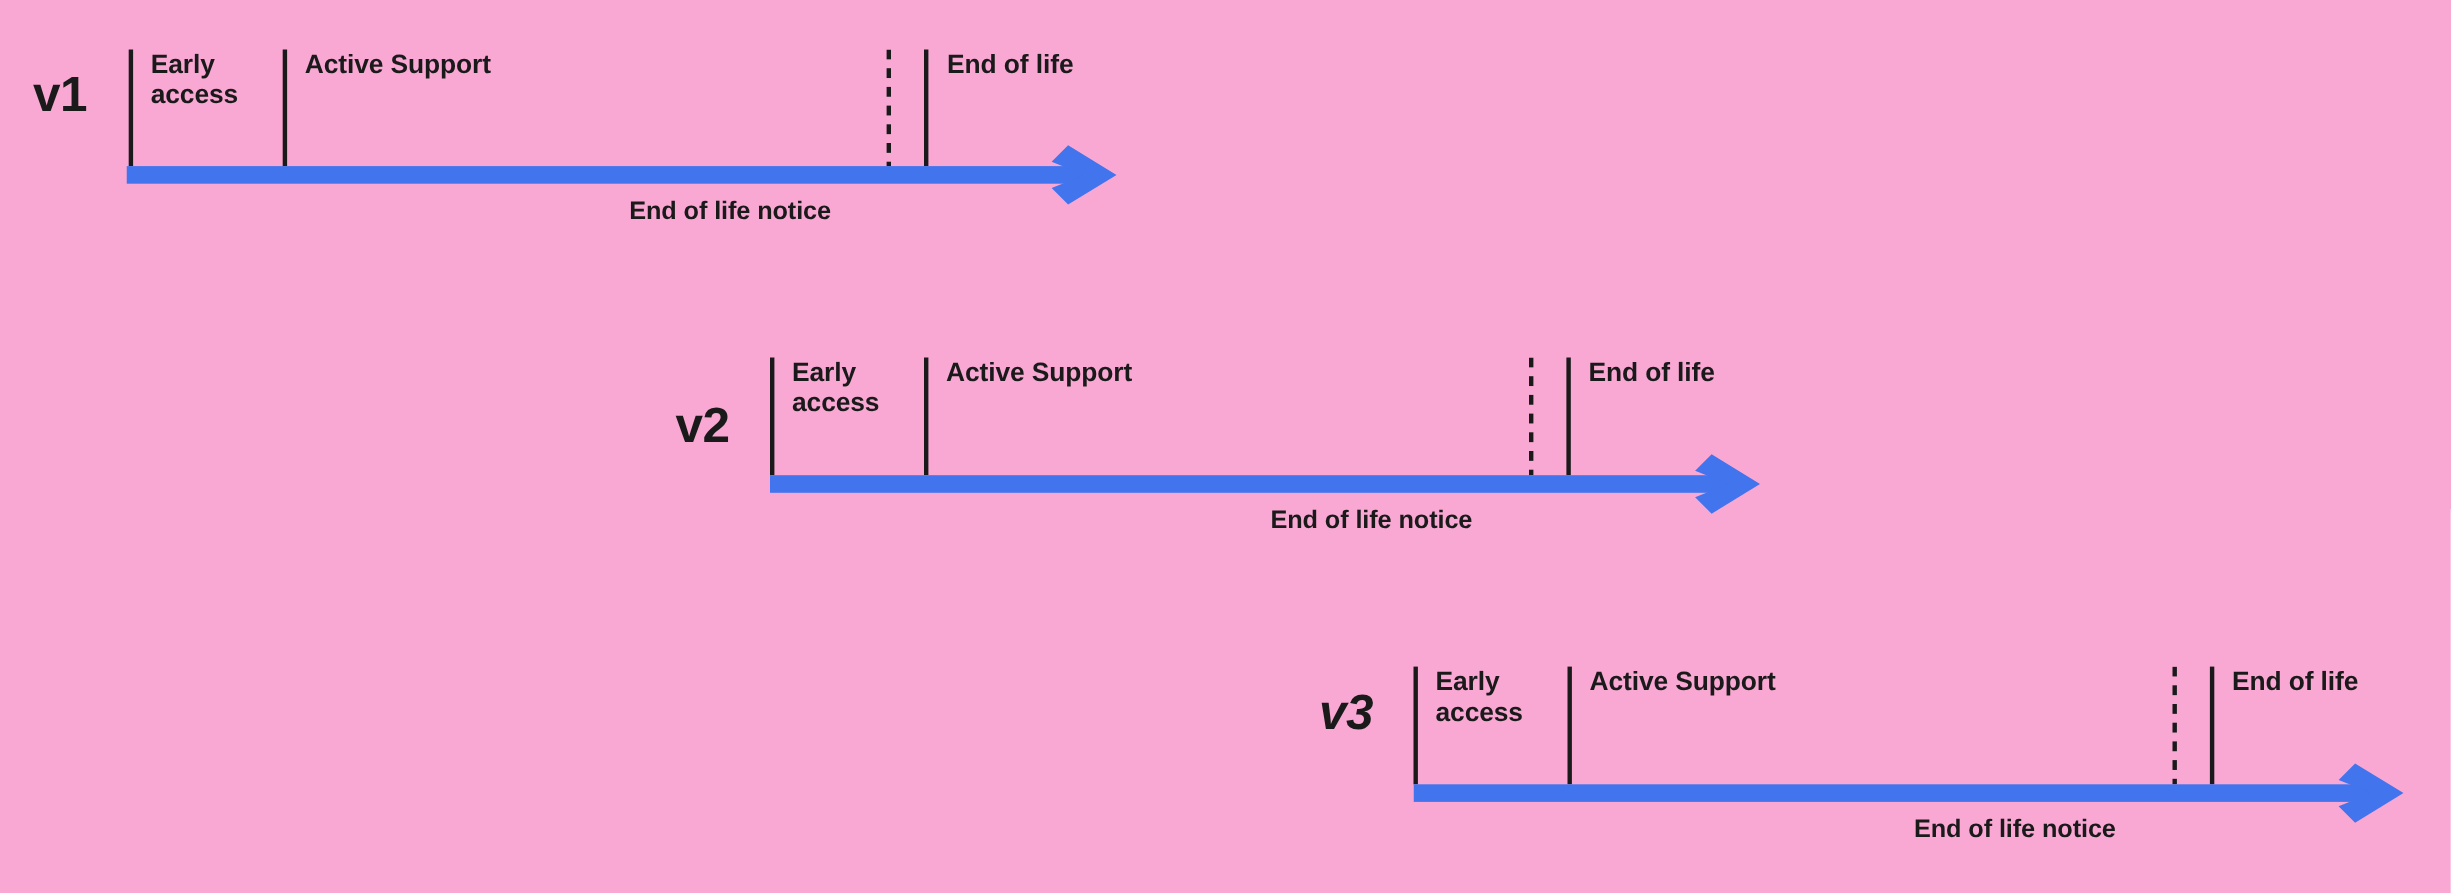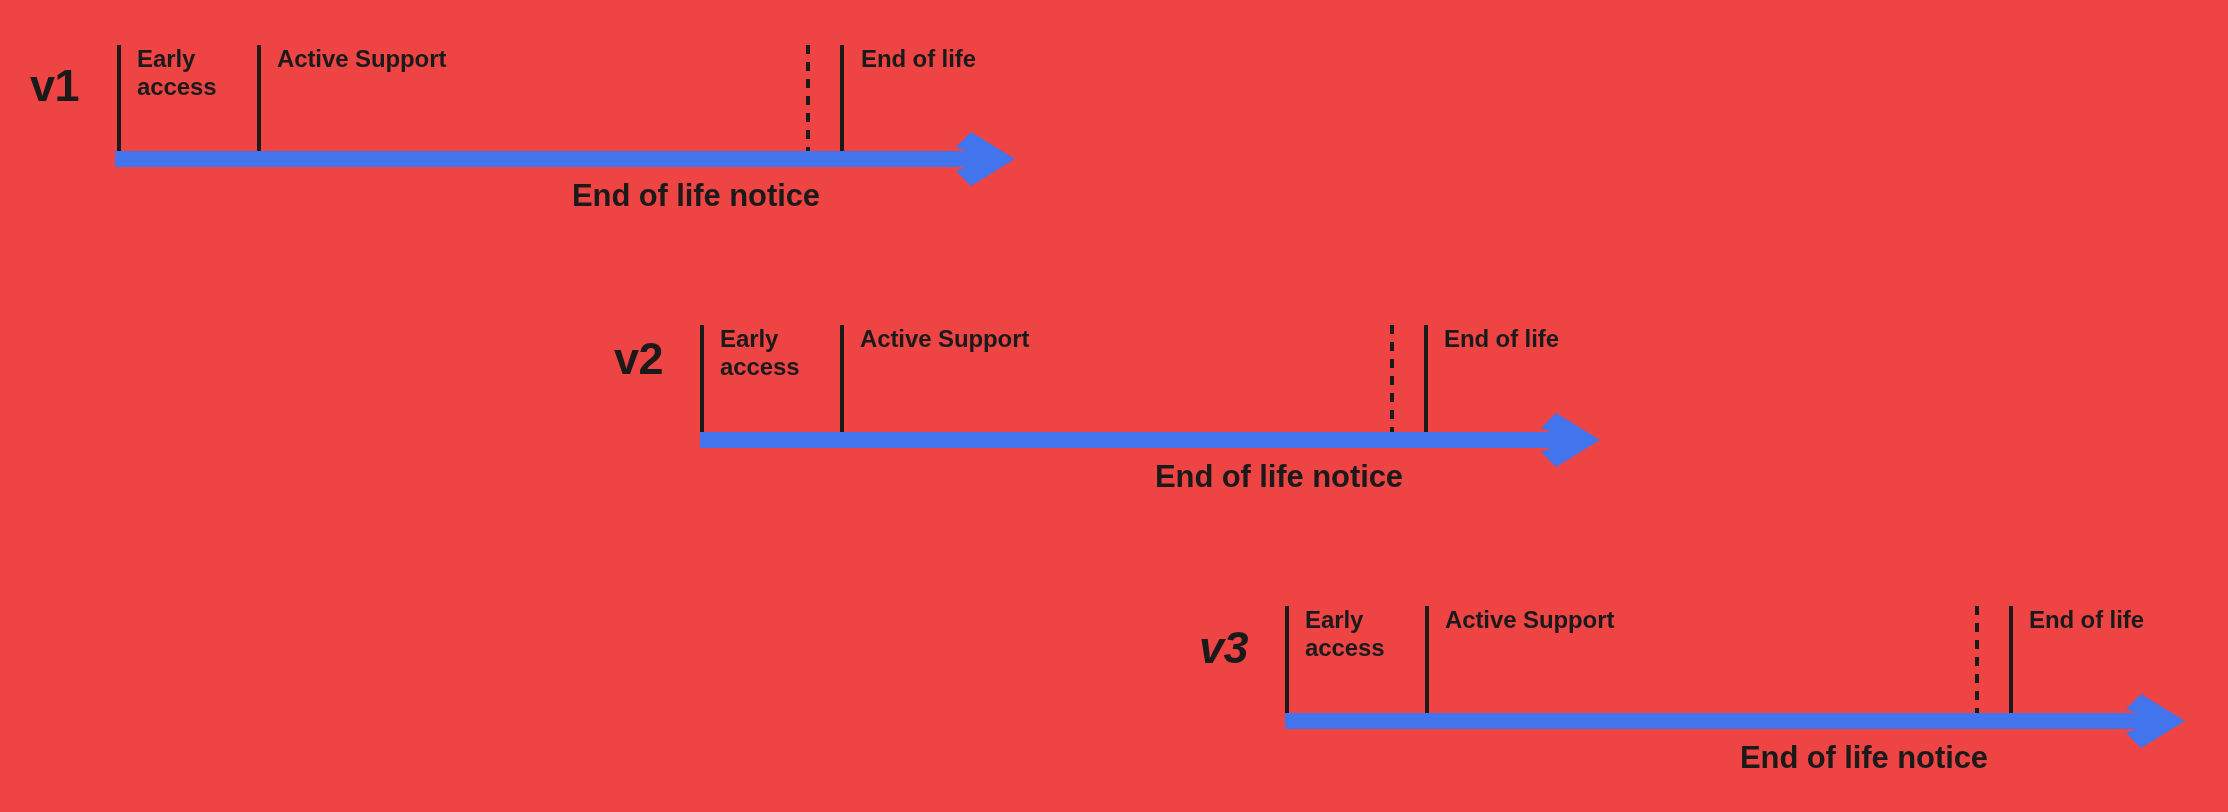--- a/index.html
+++ b/index.html
@@ -8,21 +8,21 @@
     background: #ffffff;
   }
   body {
     font-family: "Liberation Sans", sans-serif;
     -webkit-font-smoothing: antialiased;
   }
   #canvas {
     position: relative;
     width: 2228px;
     height: 812px;
-    background: #ef4444;
+    background: #f9a8d4;
     overflow: hidden;
   }
 
   
   .timeline-row {
     position: absolute;
     left: 0;
     top: 0;
     width: 2228px;
     height: 812px;
@@ -74,21 +74,21 @@
 
   
   .arrow-svg {
     position: absolute;
     display: block;
   }
 
   
   .notice-label {
     position: absolute;
-    font-size: 31px;
+    font-size: 23px;
     font-weight: 700;
     color: #1a1a1a;
     white-space: nowrap;
     letter-spacing: -0.1px;
   }
 </style>
 </head>
 <body>
 
 <div id="canvas">
@@ -102,21 +102,21 @@
 access</div>
       <div class="phase-label" style="left: 277px; top: 45px;">Active Support</div>
       <div class="phase-label" style="left: 861px; top: 45px;">End of life</div>
       <svg class="arrow-svg" width="906" height="60" viewBox="0 0 906 60" style="left: 115px; top: 129px;">
         <rect x="0" y="22" width="871" height="16" fill="#4174ED"></rect>
         <path d="M 856 3 L 900 30 L 856 57 L 841 42 L 871 30 L 841 18 Z" fill="#4174ED"></path>
       </svg>
       <div class="notice-label" style="left: 572px; top: 178px;">End of life notice</div>
     </div>
     <div class="timeline-row">
-      <div class="version-label" style="left: 614px; top: 336px;">v2</div>
+      <div class="version-label" style="left: 614px; top: 364px;">v2</div>
       <div class="tick" style="left: 700px; top: 325px; height: 107px;"></div>
       <div class="tick" style="left: 840px; top: 325px; height: 107px;"></div>
       <div class="tick-dashed" style="left: 1390px; top: 325px; height: 107px;"></div>
       <div class="tick" style="left: 1424px; top: 325px; height: 107px;"></div>
       <div class="phase-label" style="left: 720px; top: 325px;">Early
 access</div>
       <div class="phase-label" style="left: 860px; top: 325px;">Active Support</div>
       <div class="phase-label" style="left: 1444px; top: 325px;">End of life</div>
       <svg class="arrow-svg" width="906" height="60" viewBox="0 0 906 60" style="left: 700px; top: 410px;">
         <rect x="0" y="22" width="871" height="16" fill="#4174ED"></rect>

